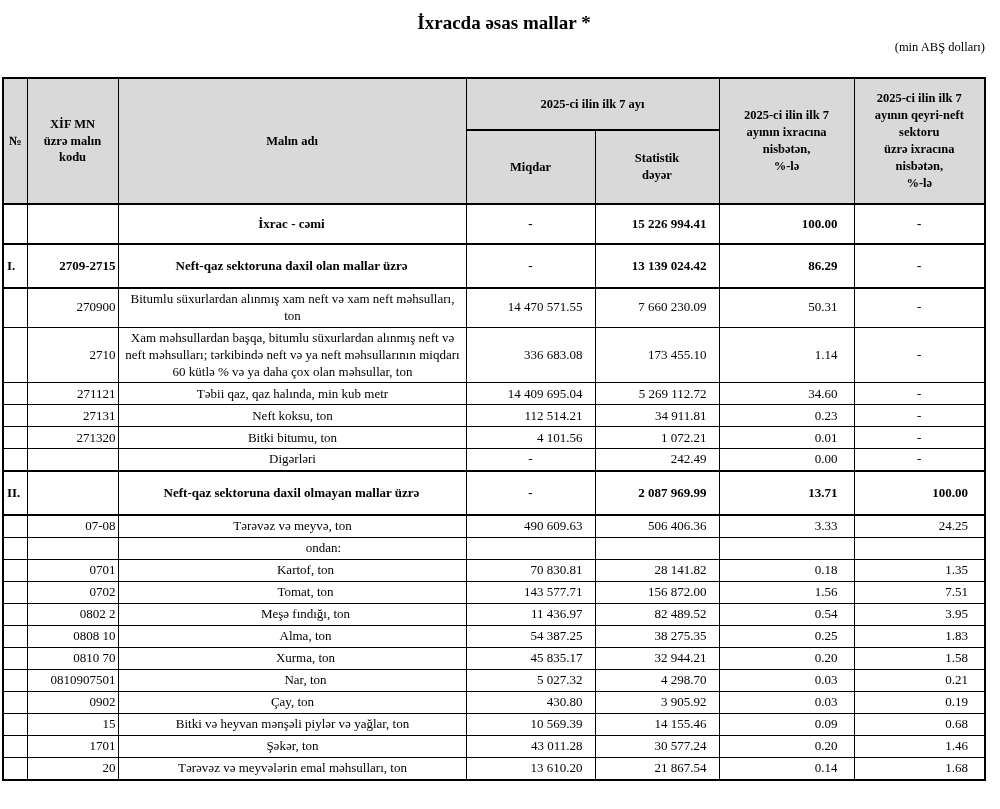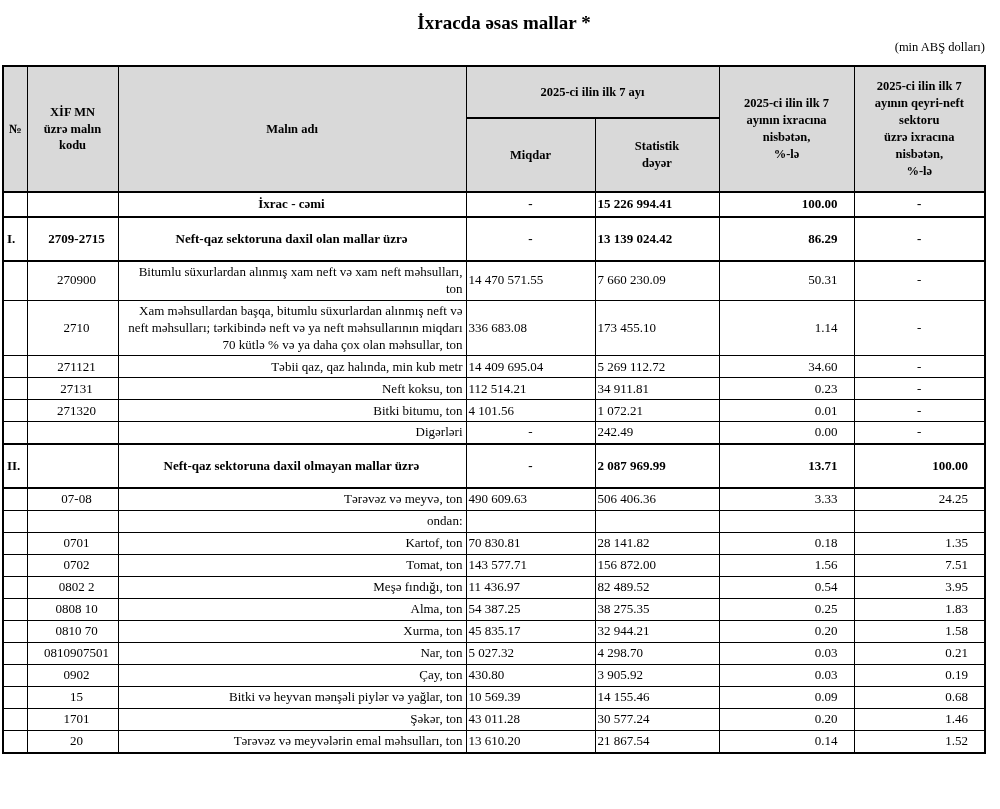--- a/index.html
+++ b/index.html
@@ -15,21 +15,21 @@
   .title {
     text-align: center;
     font-weight: bold;
     font-size: 19px;
     margin: 12px 0 6px 8px;
   }
   .unit-note {
     text-align: right;
     font-size: 12.5px;
     padding-right: 15px;
-    margin-bottom: 10px;
+    margin-bottom: 22px;
   }
   table.main {
     border-collapse: collapse;
     table-layout: fixed;
     width: 982px;
     margin-left: 2px;
     border: 2px solid var(--border-c);
   }
   th, td { border: 1px solid var(--border-c); overflow: hidden; }
   thead th {
@@ -45,34 +45,34 @@
   }
   thead tr.h-top { height: 52px; }
   thead tr.h-sub { height: 74px; }
   tbody td {
     font-size: 13px;
     line-height: 1.3;
     padding: 2px 2px;
     vertical-align: middle;
   }
   .c-num  { text-align: left; padding-left: 3px; }
-  .c-code { text-align: center; padding-left: 10px; }
-  .c-name { text-align: right; padding-left: 4px; padding-right: 3px; }
-  .c-qty, .c-val { padding-right: 12px; }
+  .c-code { text-align: right; padding-left: 10px; }
+  .c-name { text-align: center; padding-left: 4px; padding-right: 3px; }
+  .c-qty, .c-val { text-align: right; padding-right: 12px; }
   .c-pct, .c-pct2 { text-align: right; padding-right: 16px; }
   tbody td.dash { text-align: center; padding-right: 2px; }
   .row-item td, .row-subitem td, .row-label td { height: 22px; }
   .row-subitem .c-name { padding-left: 30px; margin-left: 24px; }
   .row-label .c-name { padding-left: 66px; }
   .row-total td, .row-section td {
     font-weight: bold;
     border-top-width: 2px;
     border-bottom-width: 2px;
   }
-  .row-total td { height: 25px; }
+  .row-total td { height: 40px; }
   .row-section td { height: 44px; }
   .row-total .c-name, .row-section .c-name { text-align: center; padding-left: 2px; }
 </style>
 </head>
 <body>
 
 <div class="page">
 
   <div class="title">İxracda əsas mallar *</div>
 
@@ -137,21 +137,21 @@
     <td class="c-code">270900</td>
     <td class="c-name">Bitumlu süxurlardan alınmış xam neft və xam neft məhsulları, ton</td>
     <td class="c-qty">14 470 571.55</td>
     <td class="c-val">7 660 230.09</td>
     <td class="c-pct">50.31</td>
     <td class="c-pct2 dash">-</td>
   </tr>
         <tr class="row-item">
     <td class="c-num"></td>
     <td class="c-code">2710</td>
-    <td class="c-name">Xam məhsullardan başqa, bitumlu süxurlardan alınmış neft və neft məhsulları; tərkibində neft və ya neft məhsullarının miqdarı 70 kütlə % və ya daha çox olan məhsullar, ton</td>
+    <td class="c-name">Xam məhsullardan başqa, bitumlu süxurlardan alınmış neft və neft məhsulları; tərkibində neft və ya neft məhsullarının miqdarı 60 kütlə % və ya daha çox olan məhsullar, ton</td>
     <td class="c-qty">336 683.08</td>
     <td class="c-val">173 455.10</td>
     <td class="c-pct">1.14</td>
     <td class="c-pct2 dash">-</td>
   </tr>
         <tr class="row-item">
     <td class="c-num"></td>
     <td class="c-code">271121</td>
     <td class="c-name">Təbii qaz, qaz halında, min kub metr</td>
     <td class="c-qty">14 409 695.04</td>
@@ -294,18 +294,18 @@
     <td class="c-pct">0.20</td>
     <td class="c-pct2">1.46</td>
   </tr>
         <tr class="row-item">
     <td class="c-num"></td>
     <td class="c-code">20</td>
     <td class="c-name">Tərəvəz və meyvələrin emal məhsulları, ton</td>
     <td class="c-qty">13 610.20</td>
     <td class="c-val">21 867.54</td>
     <td class="c-pct">0.14</td>
-    <td class="c-pct2">1.52</td>
+    <td class="c-pct2">1.68</td>
   </tr>
       </tbody>
   </table>
 
 </div>
 
 </body></html>

